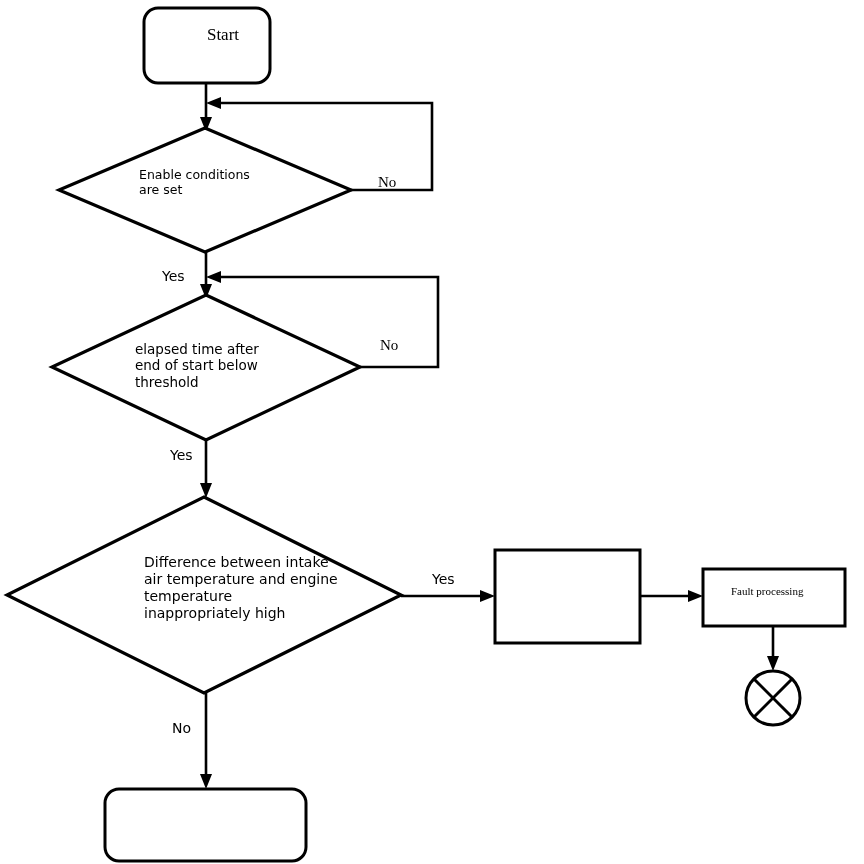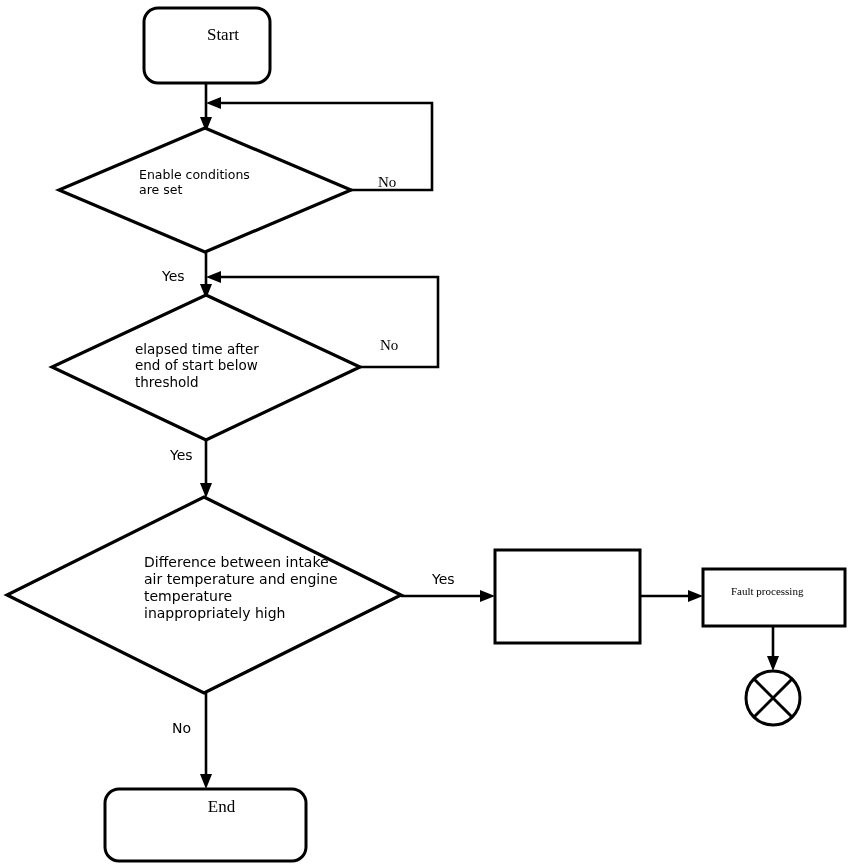--- a/index.html
+++ b/index.html
@@ -138,21 +138,20 @@
 threshold</div>
 
   <div class="txt sans-lbl left-lbl" style="left:112px; top:554px; width:300px; font-size:14px;margin-left:32px;">Difference between intake
 air temperature and engine
 temperature
 inappropriately high</div>
 
 
   <div class="txt serif-lbl left-lbl" style="left:715px; top:585px; width:140px; font-size:11px;">Fault processing</div>
 
-  <div class="txt serif-lbl center-lbl" style="left:105px; top:797px; width:201px; font-size:17px;">End</div>
 
   <div class="txt serif-lbl left-lbl" style="left:362px; top:173px; font-size:15px;">No</div>
 
   <div class="txt sans-lbl left-lbl" style="left:162px; top:268px; font-size:14px;">Yes</div>
 
   <div class="txt serif-lbl left-lbl" style="left:364px; top:336px; font-size:15px;">No</div>
 
   <div class="txt sans-lbl left-lbl" style="left:170px; top:447px; font-size:14px;">Yes</div>
 
   <div class="txt sans-lbl left-lbl" style="left:432px; top:571px; font-size:14px;">Yes</div>

